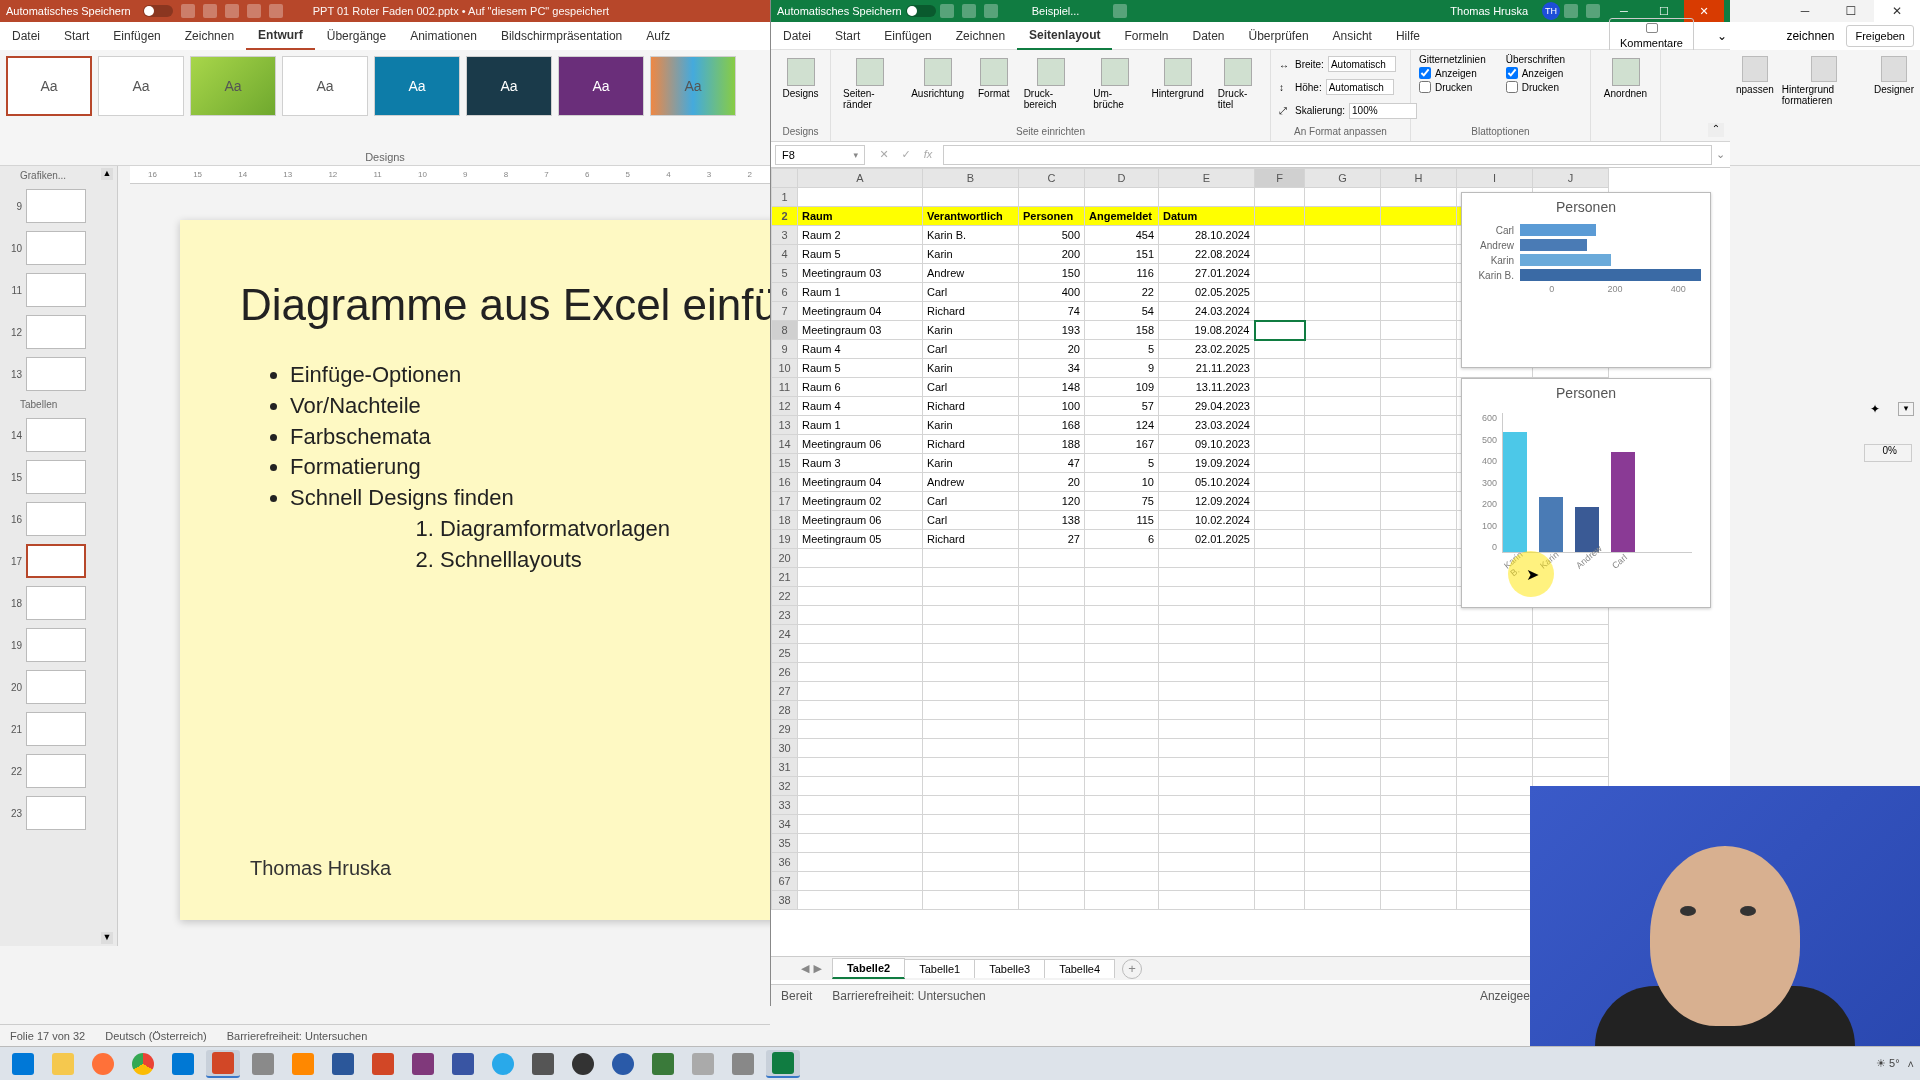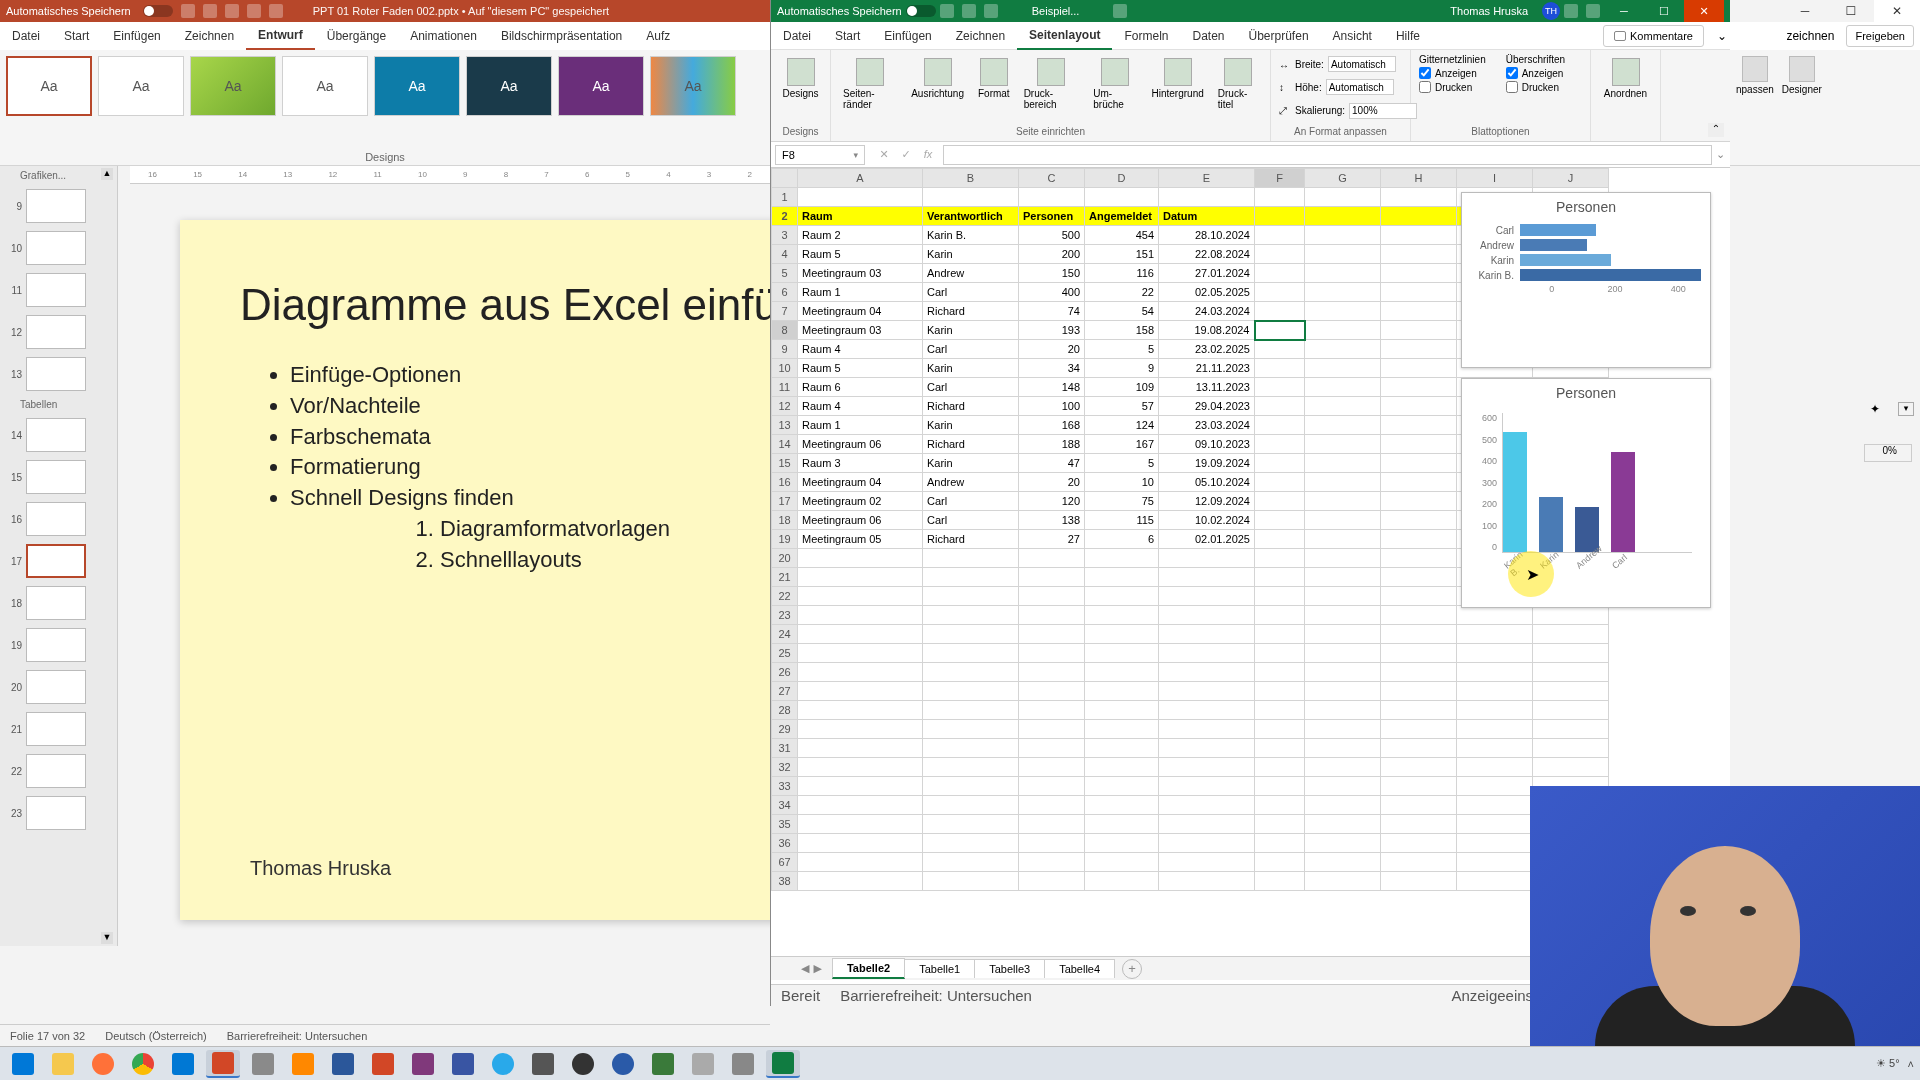--- a/index.html
+++ b/index.html
@@ -66,21 +66,21 @@
 .xl-titlebar .spacer { flex: 1; }
 .xl-titlebar .sys-btn { width: 40px; height: 22px; display: flex; align-items: center; justify-content: center; }
 .xl-titlebar .sys-btn.close { background: #d83b01; }
 .xl-titlebar .icon-g { width: 14px; height: 14px; background: rgba(255,255,255,.3); border-radius: 2px; margin: 0 4px; }
 .xl-titlebar .user { margin: 0 10px; }
 .xl-badge { width: 18px; height: 18px; background: #1d4ed8; border-radius: 50%; font-size: 9px; display: inline-flex; align-items: center; justify-content: center; margin-left: 4px; }
 
 .xl-tabs { height: 28px; background: #fff; display: flex; align-items: center; font-size: 12px; border-bottom: 1px solid #e0e0e0; }
 .xl-tabs .tab { padding: 6px 12px; color: #333; cursor: pointer; }
 .xl-tabs .tab.active { border-bottom: 2px solid #107c41; font-weight: 600; }
-.xl-tabs .comments-btn { margin-left: auto; margin-right: 10px; padding: 4px 10px; border: 1px solid #ccc; border-radius: 3px; font-size: 11px; display: flex; align-items: center; gap: 4px; }
+.xl-tabs .comments-btn { margin-left: auto; margin-right: 20px; padding: 4px 10px; border: 1px solid #ccc; border-radius: 3px; font-size: 11px; display: flex; align-items: center; gap: 4px; flex-direction: column; }
 .comments-icon { width: 12px; height: 10px; background: #fff; border: 1px solid #888; border-radius: 2px; }
 
 .xl-ribbon { height: 92px; background: #f5f5f5; border-bottom: 1px solid #d4d4d4; display: flex; font-size: 10px; position: relative; }
 .xl-group { border-right: 1px solid #e0e0e0; padding: 4px 8px; display: flex; flex-direction: column; align-items: center; justify-content: space-between; }
 .xl-group-label { font-size: 10px; color: #666; margin-top: 2px; }
 .xl-big-btn { display: flex; flex-direction: column; align-items: center; gap: 2px; padding: 4px; }
 .xl-big-btn .ico { width: 28px; height: 28px; background: #d0e0d0; border: 1px solid #aaa; }
 .xl-row-btns { display: flex; gap: 6px; }
 .xl-field-row { display: flex; align-items: center; gap: 4px; font-size: 10px; margin: 2px 0; }
 .xl-field-row input { width: 68px; height: 16px; font-size: 10px; border: 1px solid #ccc; padding: 0 2px; }
@@ -136,21 +136,21 @@
 .cursor-highlight { position: absolute; width: 46px; height: 46px; border-radius: 50%; background: rgba(255,230,0,.5); pointer-events: none; }
 .cursor-arrow { position: absolute; font-size: 16px; color: #000; }
 
 
 .xl-sheets { position: absolute; left: 0; bottom: 26px; width: 100%; height: 24px; background: #f3f3f3; border-top: 1px solid #ccc; display: flex; align-items: center; font-size: 11px; padding-left: 30px; }
 .sheet-nav { display: flex; gap: 4px; color: #888; margin-right: 10px; }
 .sheet-tab { padding: 3px 14px; background: #fff; border: 1px solid #ccc; border-bottom: none; margin-right: -1px; cursor: pointer; }
 .sheet-tab.active { font-weight: 700; border-bottom: 2px solid #107c41; background: #fff; }
 .sheet-add { width: 20px; height: 20px; border-radius: 50%; border: 1px solid #bbb; display: flex; align-items: center; justify-content: center; margin-left: 8px; font-size: 13px; color: #888; }
 
-.xl-status { position: absolute; left: 0; bottom: 0; width: 100%; height: 22px; background: #f3f3f3; border-top: 1px solid #ccc; font-size: 15px; color: #555; display: flex; align-items: center; padding: 0 10px; gap: 20px; }
+.xl-status { position: absolute; left: 0; bottom: 0; width: 100%; height: 22px; background: #f3f3f3; border-top: 1px solid #ccc; font-size: 12px; color: #555; display: flex; align-items: center; padding: 0 10px; gap: 20px; }
 .xl-status .spacer { flex: 1; }
 .view-btn { width: 22px; height: 16px; background: #ddd; }
 .pp-side-star { position: absolute; right: 40px; top: 402px; font-size: 12px; }
 .pp-side-dd { position: absolute; right: 6px; top: 402px; width: 16px; height: 14px; border: 1px solid #aaa; font-size: 9px; text-align: center;}
 .pp-zoom-field { position: absolute; right: 8px; top: 444px; width: 48px; height: 18px; border: 1px solid #ccc; font-size: 10px; text-align: right; padding-right: 14px; }
 
 
 .webcam { position: absolute; right: 0; bottom: 34px; width: 390px; height: 260px; background: linear-gradient(135deg, #3a5ac8 0%, #2a48b0 100%); display: flex; align-items: center; justify-content: center; overflow: hidden;}
 .head { width: 150px; height: 180px; background: #d8b090; border-radius: 50% 50% 44% 44%; position: relative; margin-top: 40px; }
 .head::before { content:''; position: absolute; left: 30px; top: 60px; width: 16px; height: 10px; background: #333; border-radius: 50%; box-shadow: 60px 0 #333;}
@@ -220,20 +220,24 @@
 </div>
 
 <div class="pp-right-tabs">
   <div class="tab" style="padding:6px">zeichnen</div>
   <div class="pp-right-btn">Freigeben</div>
 </div>
 <div class="pp-rhs-ribbon">
   <div class="rhs-btn">
       <div class="ico"></div>
       <span>npassen</span>
+    </div>
+  <div class="rhs-btn">
+      <div class="ico"></div>
+      <span>Hintergrund formatieren</span>
     </div>
   <div class="rhs-btn">
       <div class="ico"></div>
       <span>Designer</span>
     </div>
 </div>
 
 <div class="slide-panel">
   <div class="thumb-scroll-arrow" style="top:2px">▲</div>
   <div class="slide-group-label">Grafiken...</div>
@@ -874,20 +878,33 @@
             <td class="col-D"></td>
             <td class="col-E"></td>
             <td class="col-F"></td>
             <td class="col-G"></td>
             <td class="col-H"></td>
             <td class="col-I"></td>
             <td class="col-J"></td>
           </tr>
           <tr>
             <td class="rowhdr">29</td>
+            <td class="col-A"></td>
+            <td class="col-B"></td>
+            <td class="col-C"></td>
+            <td class="col-D"></td>
+            <td class="col-E"></td>
+            <td class="col-F"></td>
+            <td class="col-G"></td>
+            <td class="col-H"></td>
+            <td class="col-I"></td>
+            <td class="col-J"></td>
+          </tr>
+          <tr>
+            <td class="rowhdr">30</td>
             <td class="col-A"></td>
             <td class="col-B"></td>
             <td class="col-C"></td>
             <td class="col-D"></td>
             <td class="col-E"></td>
             <td class="col-F"></td>
             <td class="col-G"></td>
             <td class="col-H"></td>
             <td class="col-I"></td>
             <td class="col-J"></td>

